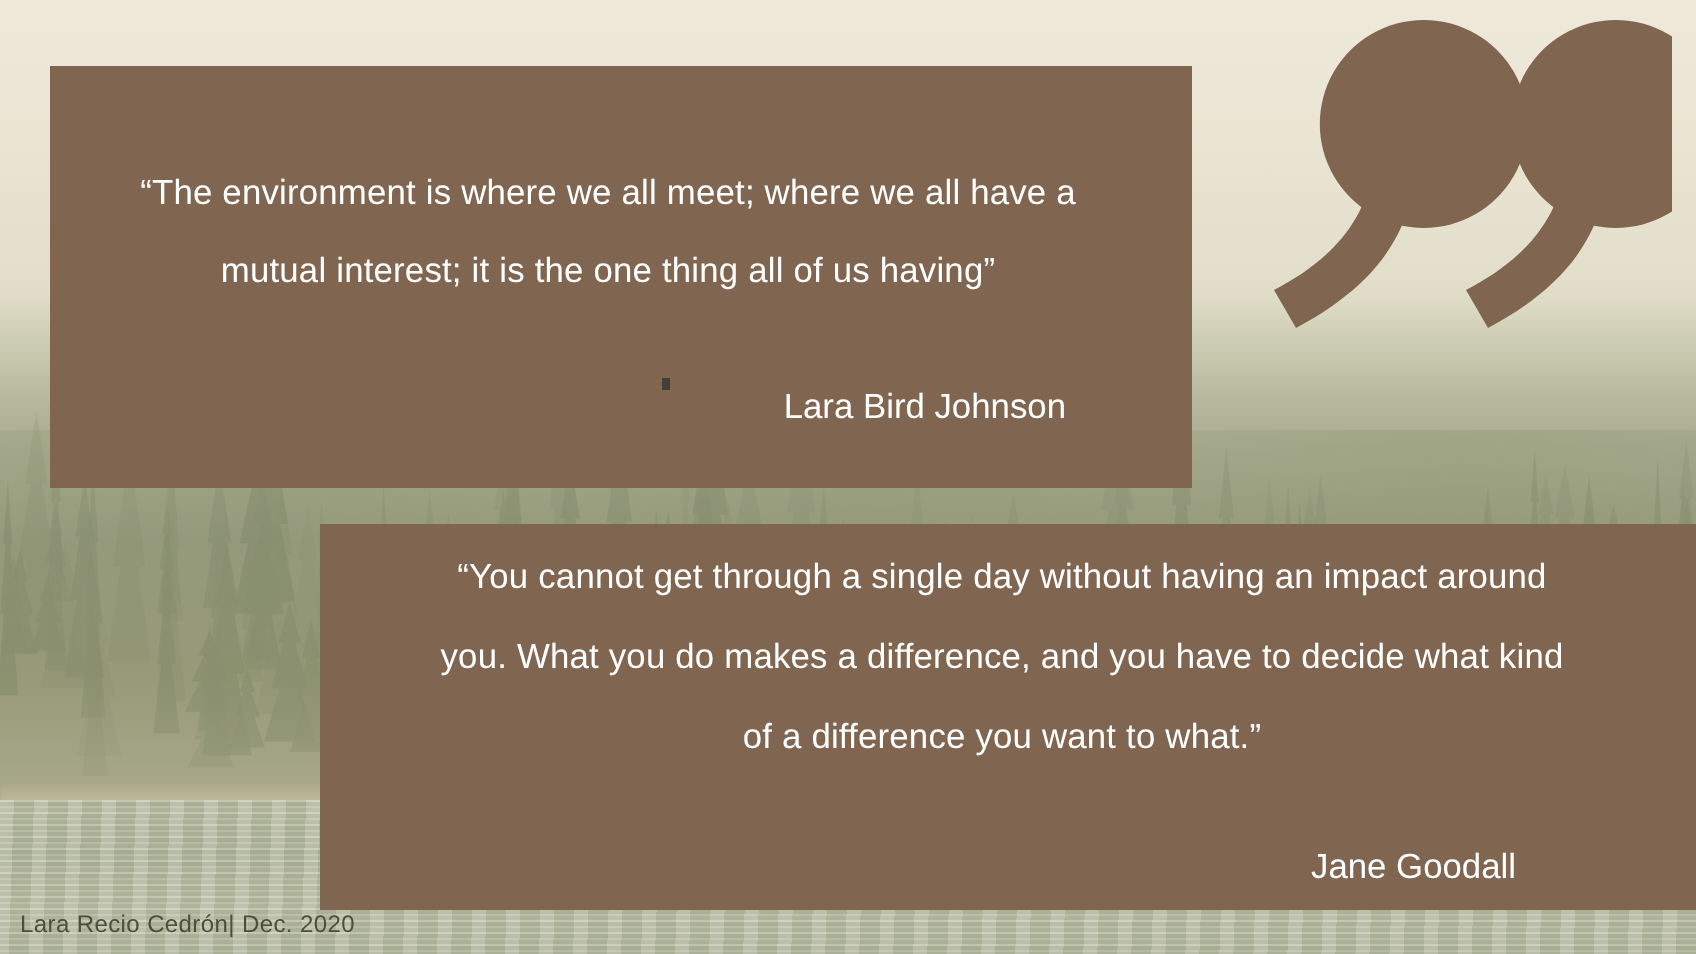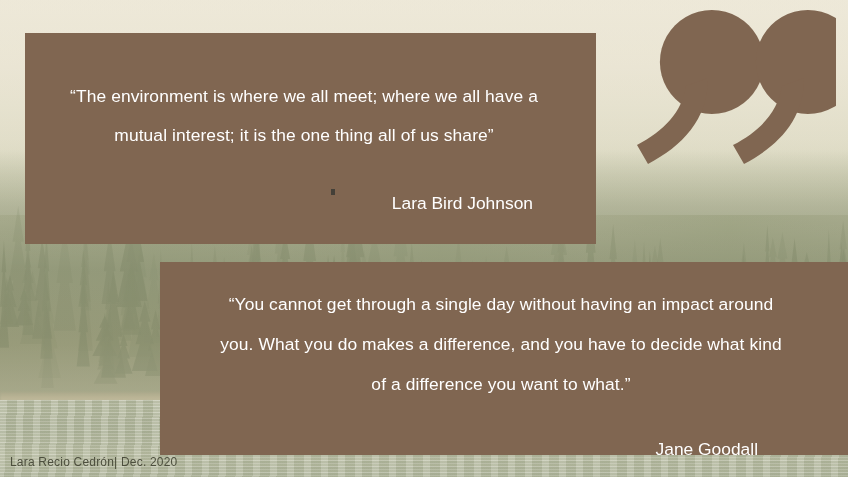--- a/index.html
+++ b/index.html
@@ -72,21 +72,21 @@
     position:absolute;
     box-sizing:border-box;
     color:#ffffff;
   }
   .qbox-1{
     left:25px;top:33px;width:571px;height:211px;
     padding:44px 39px 0 26px;
   }
   .qbox-2{
     left:160px;top:262px;width:688px;height:193px;
-    padding:22px 30px 0 24px;
+    padding:6px 30px 0 24px;
   }
   .qline{
     text-align:center;
     font-size:17.4px;
     line-height:39px;
     letter-spacing:.1px;
     white-space:nowrap;
   }
   .qbox-2 .qline{font-size:17.4px;line-height:40px;}
   .qauthor{
@@ -265,21 +265,21 @@
         <path d="M100 10 a52 52 0 1 1 -0.2 0 Z"></path>
         <path d="M96 78 C96 120 70 146 36 164 l-11 -19 C52 131 70 112 74 86 Z"></path>
         <path d="M196 10 a52 52 0 1 1 -0.2 0 Z"></path>
         <path d="M192 78 C192 120 166 146 132 164 l-11 -19 C148 131 166 112 170 86 Z"></path>
       </g>
     </svg>
   </div>
 
   <div class="qbox qbox-1" id="qbox1" style="background: rgb(128, 102, 81);">
     <div class="qline">“The environment is where we all meet; where we all have a</div>
-    <div class="qline">mutual interest; it is the one thing all of us share”</div>
+    <div class="qline">mutual interest; it is the one thing all of us having”</div>
     <div class="qauthor">Lara Bird Johnson</div>
     <div class="artifact"></div>
   </div>
 
   <div class="qbox qbox-2" id="qbox2" style="background: rgb(128, 102, 81);">
     <div class="qline">“You cannot get through a single day without having an impact around</div>
     <div class="qline">you. What you do makes a difference, and you have to decide what kind</div>
     <div class="qline">of a difference you want to what.”</div>
     <div class="qauthor">Jane Goodall</div>
   </div>

